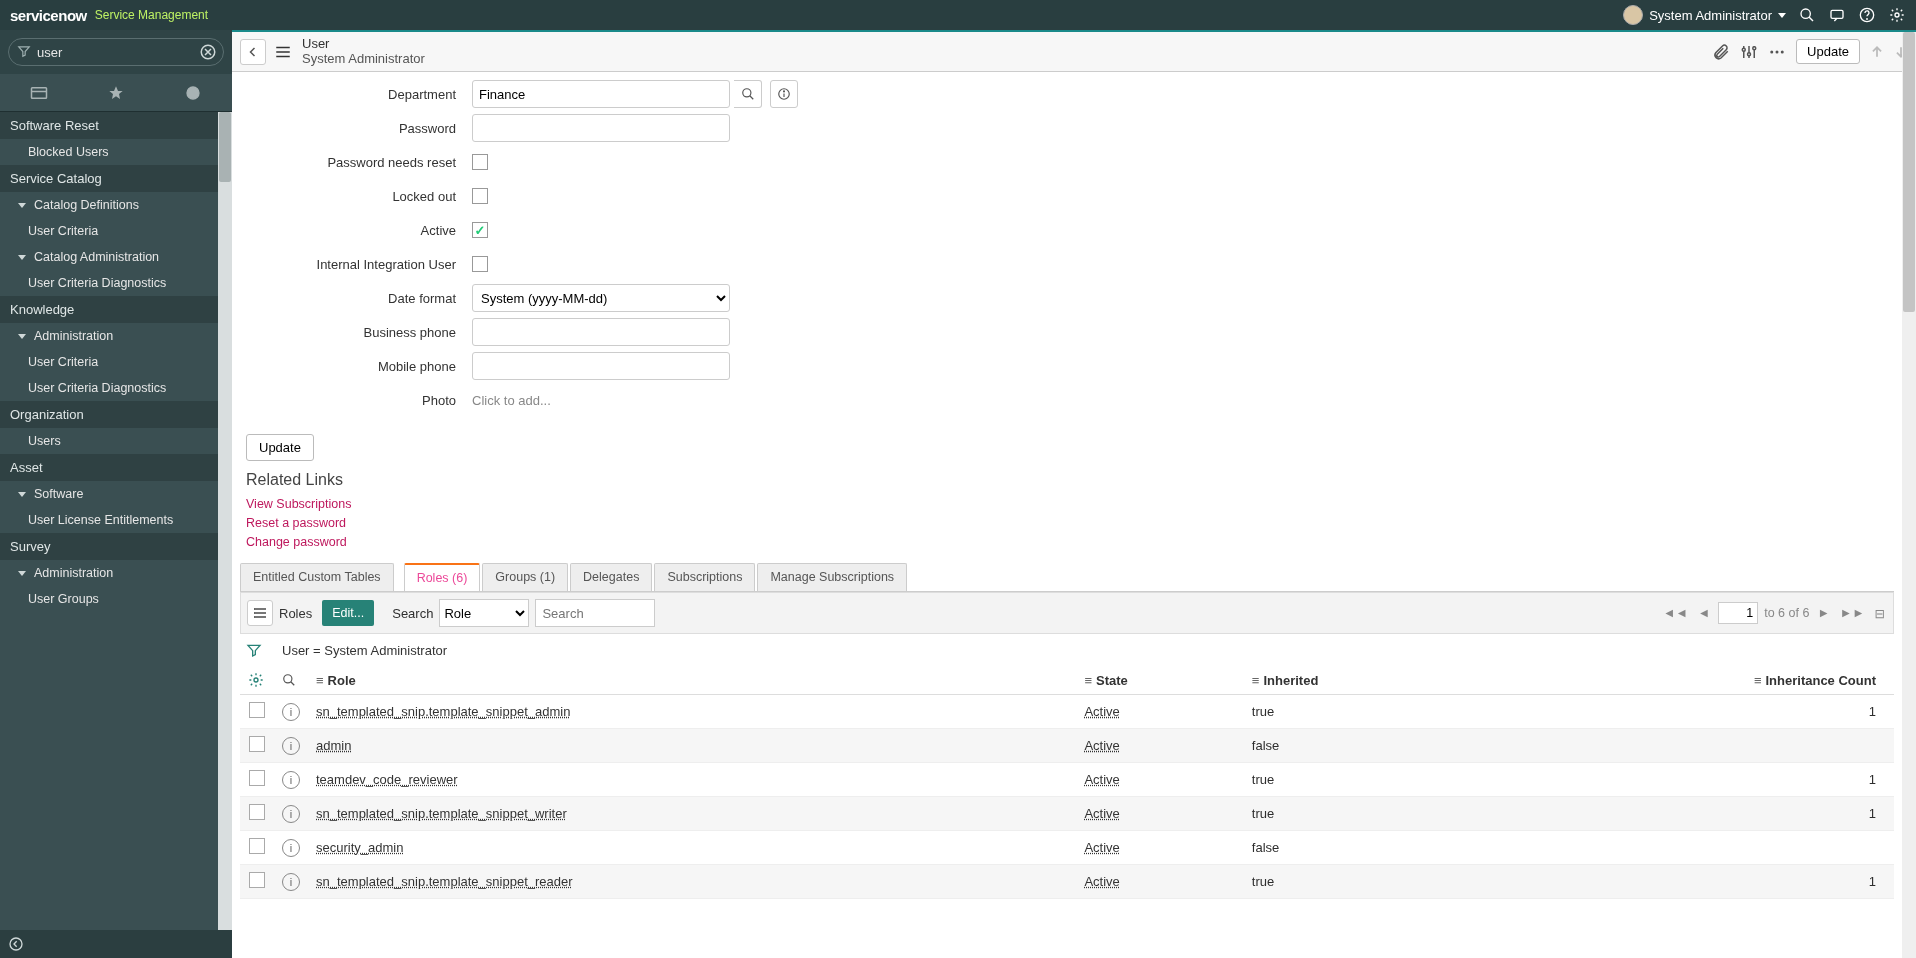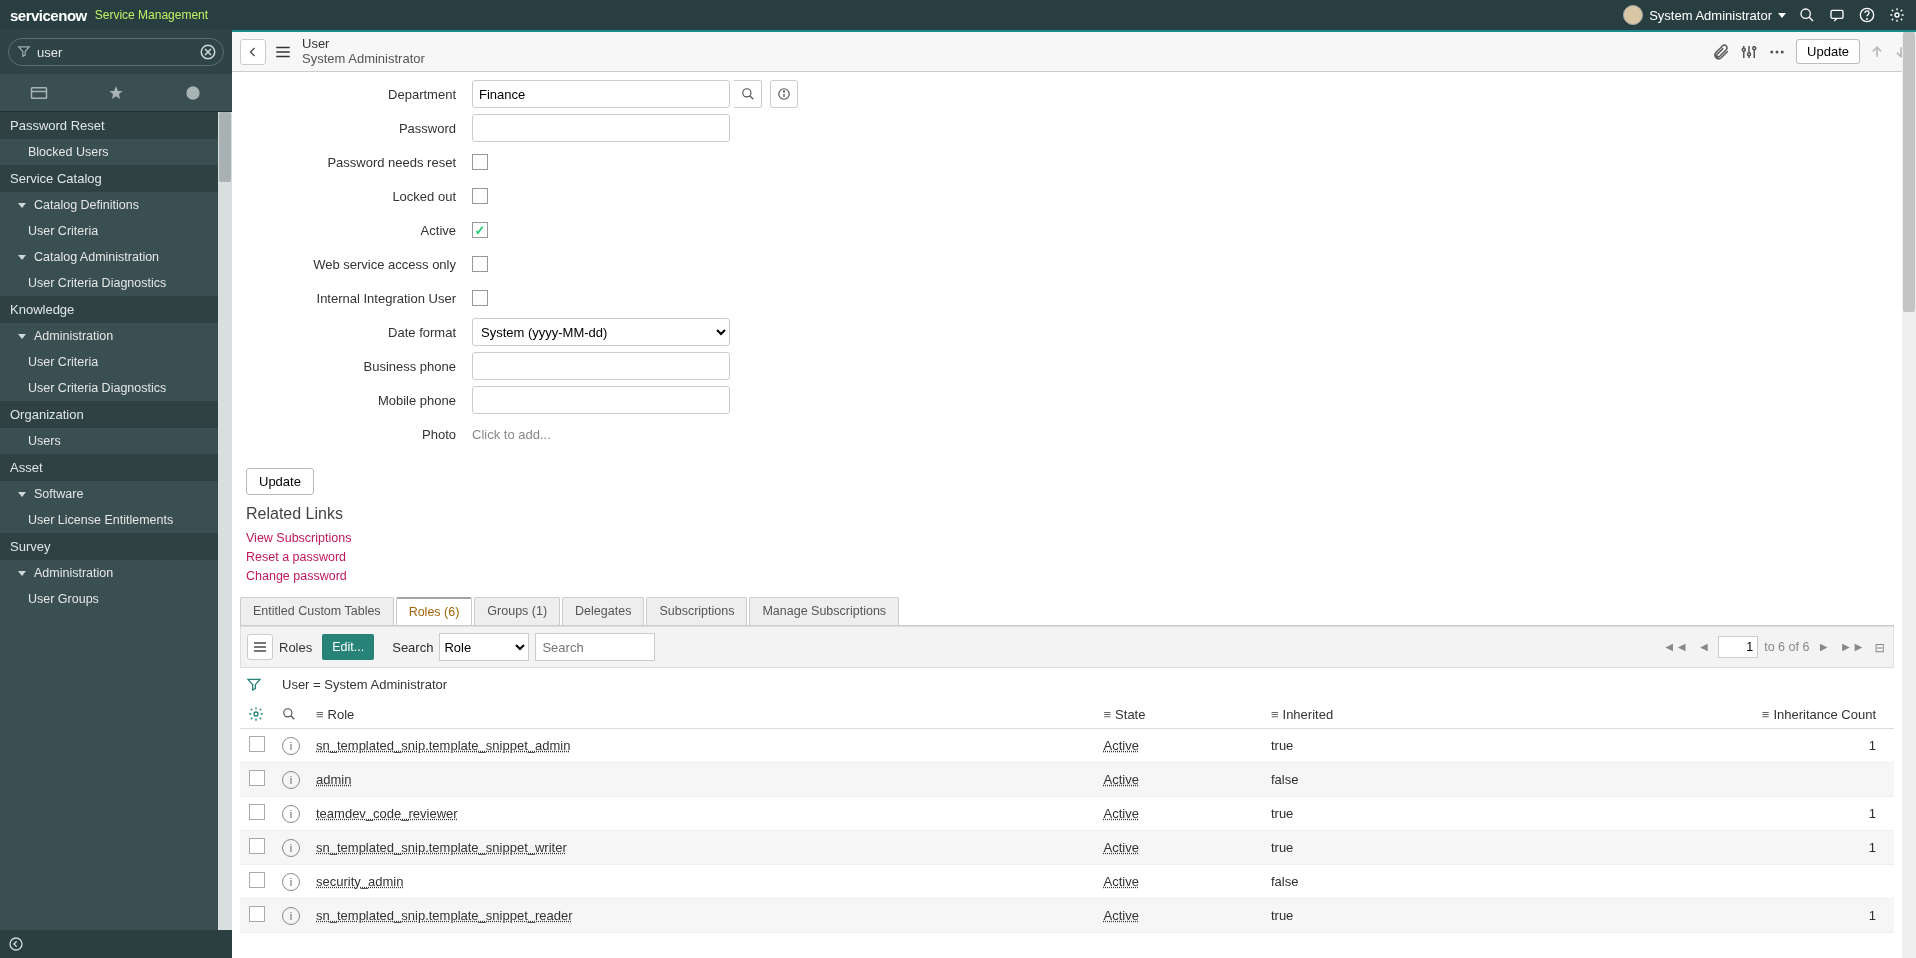--- a/index.html
+++ b/index.html
@@ -71,40 +71,40 @@
 .btn-row { padding: 6px 0 10px 14px; }
 .btn-row button { border:1px solid #bbb; background:#fff; padding:5px 12px; border-radius:3px; cursor:pointer; font-size:13px;}
 
 .related-links { padding: 0 14px 12px 14px; }
 .related-links h3 { font-size:16px; font-weight:normal; color:#444; margin-bottom:6px;}
 .related-links a { display:block; color:#be185d; text-decoration:none; font-size:12.5px; line-height:1.5; cursor:pointer;}
 
 
 .tabstrip { display:flex; border-bottom:1px solid #ccc; margin: 0 8px; }
 .tabstrip .tab { border:1px solid #ccc; border-bottom:none; background:#eee; padding:6px 12px; margin-right:2px; font-size:12.5px; cursor:pointer; color:#555; border-top-left-radius:2px; border-top-right-radius:2px;}
-.tabstrip .tab.active { background:#fff; border-top:2px solid #a3a3a3; color:#a16207;}
+.tabstrip .tab.active { background:#fff; border-top:2px solid #f97316; color:#ec4899;margin-left:8px;}
 
 
 .list-bar { display:flex; align-items:center; background:#f3f3f3; border:1px solid #ddd; margin: 0 8px; padding:6px; gap:6px; }
 .list-bar .list-menu { width:26px;height:26px;border:1px solid #ccc;background:#fff;display:flex;align-items:center;justify-content:center;cursor:pointer;border-radius:3px;}
 .list-bar .list-title { font-size:13px; color:#333; margin-right:4px;cursor:pointer;}
 .list-bar .edit-btn { background:#278277; color:#fff; border:none; padding:6px 10px; font-size:12.5px; cursor:pointer; border-radius:2px;}
 .list-bar .search-lbl { margin-left:12px; font-size:13px;}
 .list-bar select { height:28px; border:1px solid #ccc; background:#fff; width:90px; font-size:13px;}
 .list-bar .search-box { height:28px; border:1px solid #ccc; width:120px; padding:0 6px; font-size:13px;}
 .list-bar .pager { margin-left:auto; display:flex; align-items:center; gap:6px; color:#888; font-size:12.5px;}
 .list-bar .pager .pg-input { width:40px; height:22px; border:1px solid #ccc; text-align:right; padding-right:4px; font-size:12.5px;}
 .list-bar .pager .pager-arrow { cursor:pointer; padding:0 2px;}
 
 .breadcrumb { display:flex; align-items:center; gap:20px; padding:8px 14px; font-size:13px; }
 .breadcrumb .funnel { color:#278277; }
 
 
 .list-table { width: calc(100% - 16px); margin: 0 8px; border-collapse: collapse; font-size:13px; }
-.list-table th { text-align:left; font-weight:normal; padding:6px 8px; border-bottom:1px solid #ddd; color:#333; background:#fff;}
+.list-table th { text-align:left; font-weight:bold; padding:6px 8px; border-bottom:1px solid #ddd; color:#333; background:#fff;}
 .list-table th .col-menu { margin-right:4px; color:#666;}
 .list-table td { padding:7px 8px; border-bottom:1px solid #eee; }
 .list-table tr.striped td { background:#f6f6f6; }
 .list-table .row-chk { width:16px;height:16px;border:1px solid #aaa;background:#fff;display:inline-block;cursor:pointer;}
 .list-table .info-i { width:18px;height:18px;border:1.5px solid #888;border-radius:50%;display:inline-flex;align-items:center;justify-content:center;font-size:11px;color:#666;cursor:pointer; font-style:normal;}
 .list-table a.cell-link { color:#333; text-decoration:underline dotted; cursor:pointer;}
 .list-table .col-gear { width:34px; text-align:center;}
 .list-table .col-search { width:34px; text-align:center;}
 .list-table .inh-count { text-align:right; padding-right:18px;}
 
@@ -182,21 +182,21 @@
           </svg>
       </div>
       <div class="nav-tab">
         <svg width="16" height="16" viewBox="0 0 24 24" fill="none" stroke="#a8b3b4" stroke-width="2">
             <circle cx="12" cy="12" r="9"></circle>
             <path d="M12 7v5l3 2"></path>
           </svg>
       </div>
     </div>
     <div class="tree" id="nav-tree">
-        <div class="app">Password Reset</div>
+        <div class="app">Software Reset</div>
         <div class="mod">Blocked Users</div>
         <div class="app">Service Catalog</div>
         <div class="mod-group"><span class="caret"></span>Catalog Definitions</div>
         <div class="mod">User Criteria</div>
         <div class="mod-group"><span class="caret"></span>Catalog Administration</div>
         <div class="mod">User Criteria Diagnostics</div>
         <div class="app">Knowledge</div>
         <div class="mod-group"><span class="caret"></span>Administration</div>
         <div class="mod">User Criteria</div>
         <div class="mod">User Criteria Diagnostics</div>
@@ -312,26 +312,20 @@
           <div class="form-row">
             <div class="lbl">Locked out</div>
             <div class="ctl">
                 <span class="chk"></span>
               </div>
           </div>
           <div class="form-row">
             <div class="lbl">Active</div>
             <div class="ctl">
                 <span class="chk checked"></span>
-              </div>
-          </div>
-          <div class="form-row">
-            <div class="lbl">Web service access only</div>
-            <div class="ctl">
-                <span class="chk"></span>
               </div>
           </div>
           <div class="form-row">
             <div class="lbl">Internal Integration User</div>
             <div class="ctl">
                 <span class="chk"></span>
               </div>
           </div>
         </div>
         <div class="form-col">

